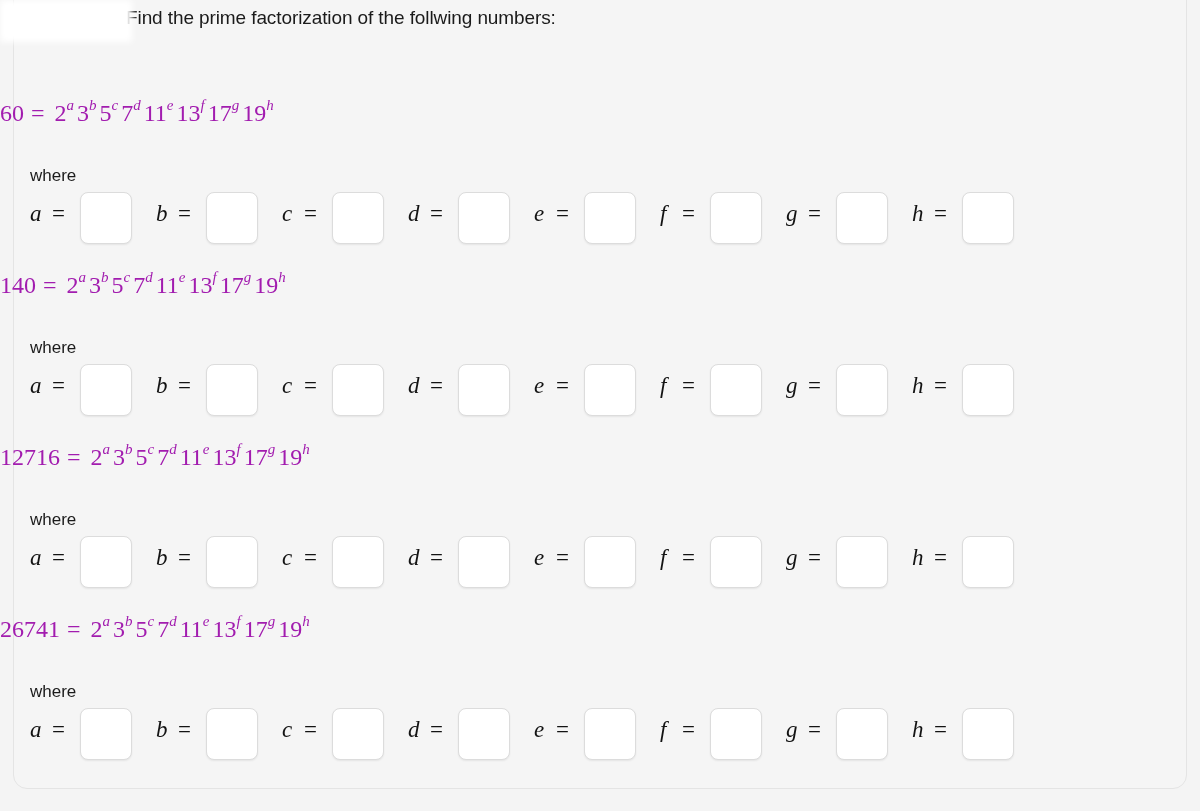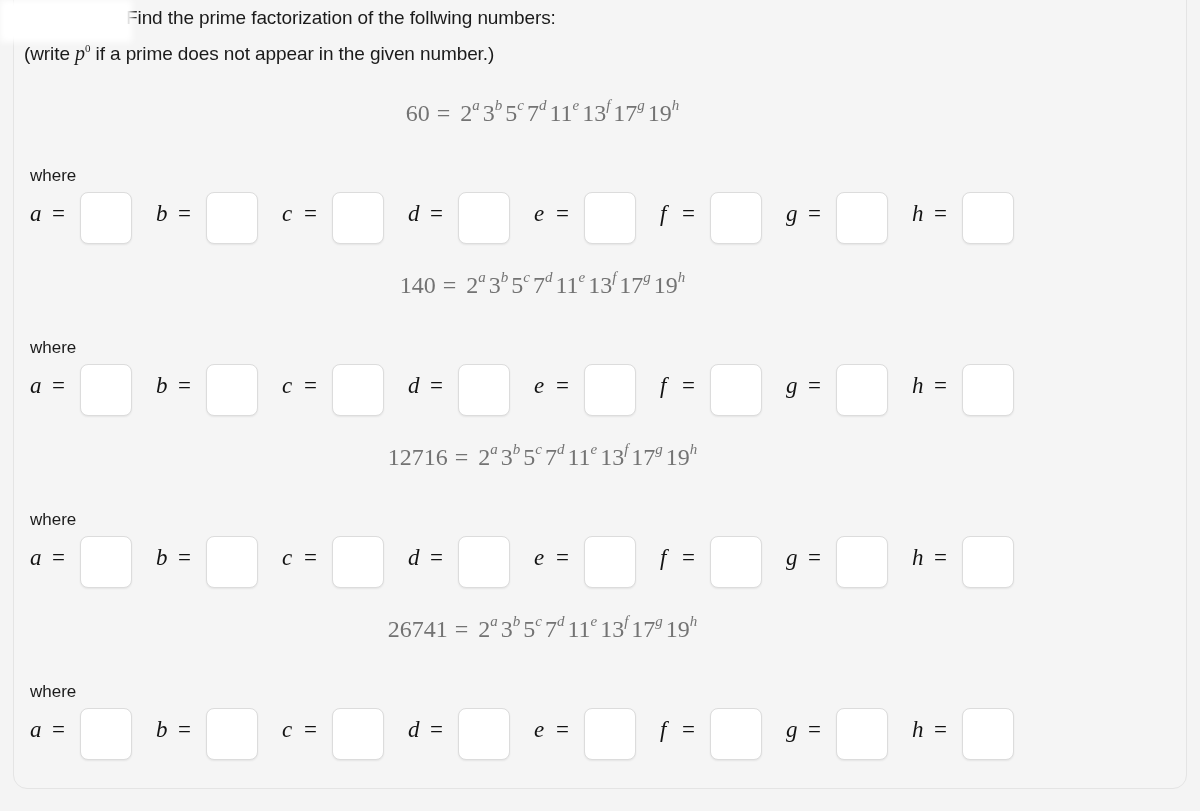--- a/index.html
+++ b/index.html
@@ -81,24 +81,23 @@
   
   .eq-block {
     position: absolute;
     left: 0;
     width: 1200px;
   }
   .equation {
     position: absolute;
     left: 0;
     width: 1085px;
-    text-align: center;
     font-family: "Liberation Serif", serif;
     font-size: 24px;
-    color: #737373;
+    color: #a21caf;
     white-space: nowrap;
   }
   .equation .num,
   .equation .eqsign {
     font-style: normal;
   }
   .equation .base {
     font-style: normal;
   }
   .equation .exp {
@@ -173,25 +172,20 @@
 </style>
 </head>
 <body>
 
 <div id="worksheet-card"></div>
 
 <div id="content">
 
   <div class="prompt-line-1">Find the prime factorization of the follwing numbers:</div>
 
-  <div class="prompt-line-2">
-    <span>(write </span>
-    <span class="mathvar"><span>p</span><sup>0</sup></span>
-    <span> if a prime does not appear in the given number.)</span>
-  </div>
 
   <div id="redaction-patch"></div>
 
   <div id="problem-blocks">
       <div class="eq-block" style="top: 100px; height: 150px;">
         <div class="equation" style="top: 0px;"><span class="num">60</span><span class="eqsign">=</span><span class="factor"><span class="base">2</span><span class="exp">a</span></span><span class="factor"><span class="base">3</span><span class="exp">b</span></span><span class="factor"><span class="base">5</span><span class="exp">c</span></span><span class="factor"><span class="base">7</span><span class="exp">d</span></span><span class="factor"><span class="base">11</span><span class="exp">e</span></span><span class="factor"><span class="base">13</span><span class="exp">f</span></span><span class="factor"><span class="base">17</span><span class="exp">g</span></span><span class="factor"><span class="base">19</span><span class="exp">h</span></span></div>
         <div class="where-label" style="top: 66px;">where</div>
         <div class="var-row" style="top: 92px;">
           <div class="var-group" style="left: 30px;">
             <span class="var-name">a</span>

